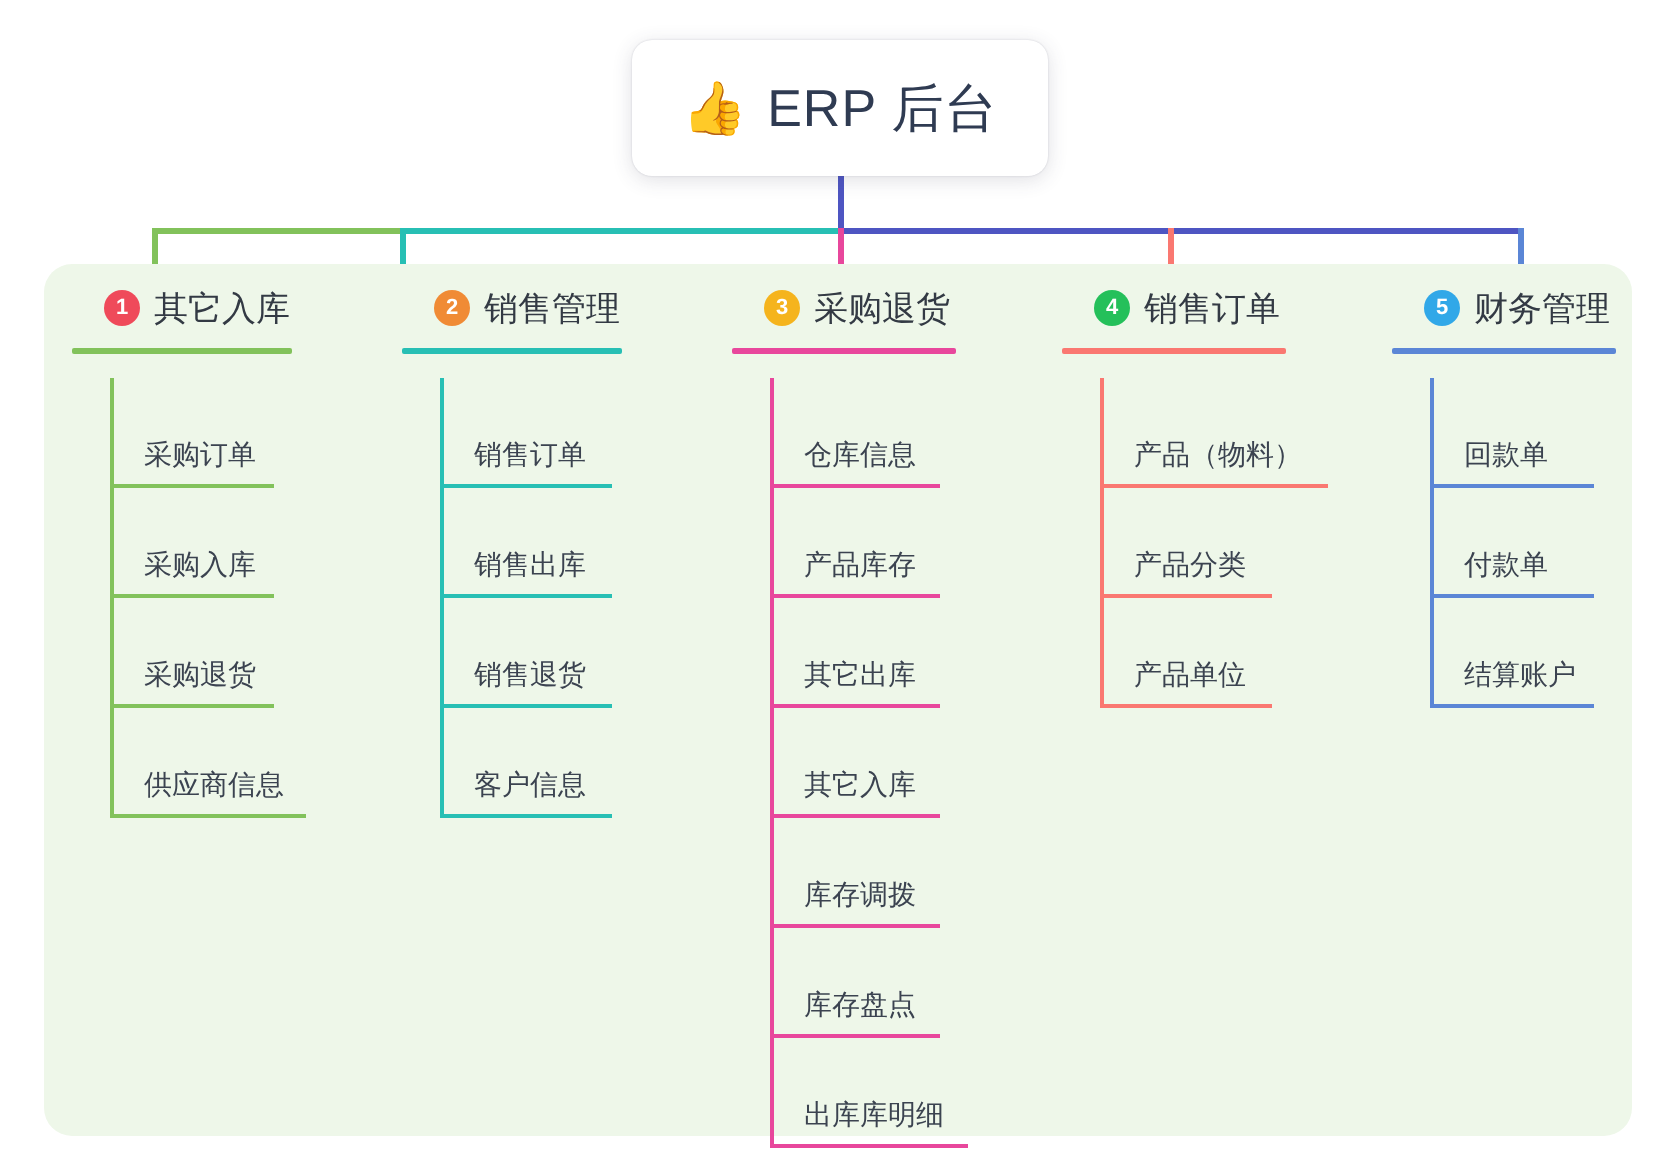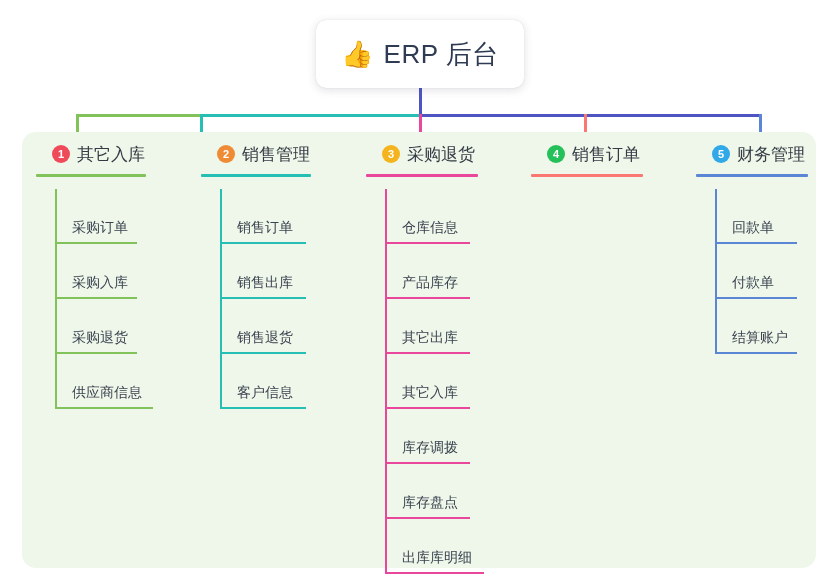--- a/index.html
+++ b/index.html
@@ -192,20 +192,35 @@
             <div class="item-rule" style="width: 99px; background: rgb(232, 71, 156);"></div>
           </div>
         </div>
       </div>
       <div class="col" style="left: 531px;">
         <div class="col-head">
           <span class="badge" style="background: rgb(36, 192, 90);">4</span>
           <span class="col-title">销售订单</span>
         </div>
         <div class="head-rule" style="width: 112px; background: rgb(250, 120, 113);"></div>
+        <div class="items" style="height: 165px;">
+          <div class="trunk" style="height: 165px; background: rgb(250, 120, 113);"></div>
+          <div class="item">
+            <span class="item-label">产品（物料）</span>
+            <div class="item-rule" style="width: 114px; background: rgb(250, 120, 113);"></div>
+          </div>
+          <div class="item">
+            <span class="item-label">产品分类</span>
+            <div class="item-rule" style="width: 86px; background: rgb(250, 120, 113);"></div>
+          </div>
+          <div class="item">
+            <span class="item-label">产品单位</span>
+            <div class="item-rule" style="width: 86px; background: rgb(250, 120, 113);"></div>
+          </div>
+        </div>
       </div>
       <div class="col" style="left: 696px;">
         <div class="col-head">
           <span class="badge" style="background: rgb(49, 168, 232);">5</span>
           <span class="col-title">财务管理</span>
         </div>
         <div class="head-rule" style="width: 112px; background: rgb(91, 134, 214);"></div>
         <div class="items" style="height: 165px;">
           <div class="trunk" style="height: 165px; background: rgb(91, 134, 214);"></div>
           <div class="item">

